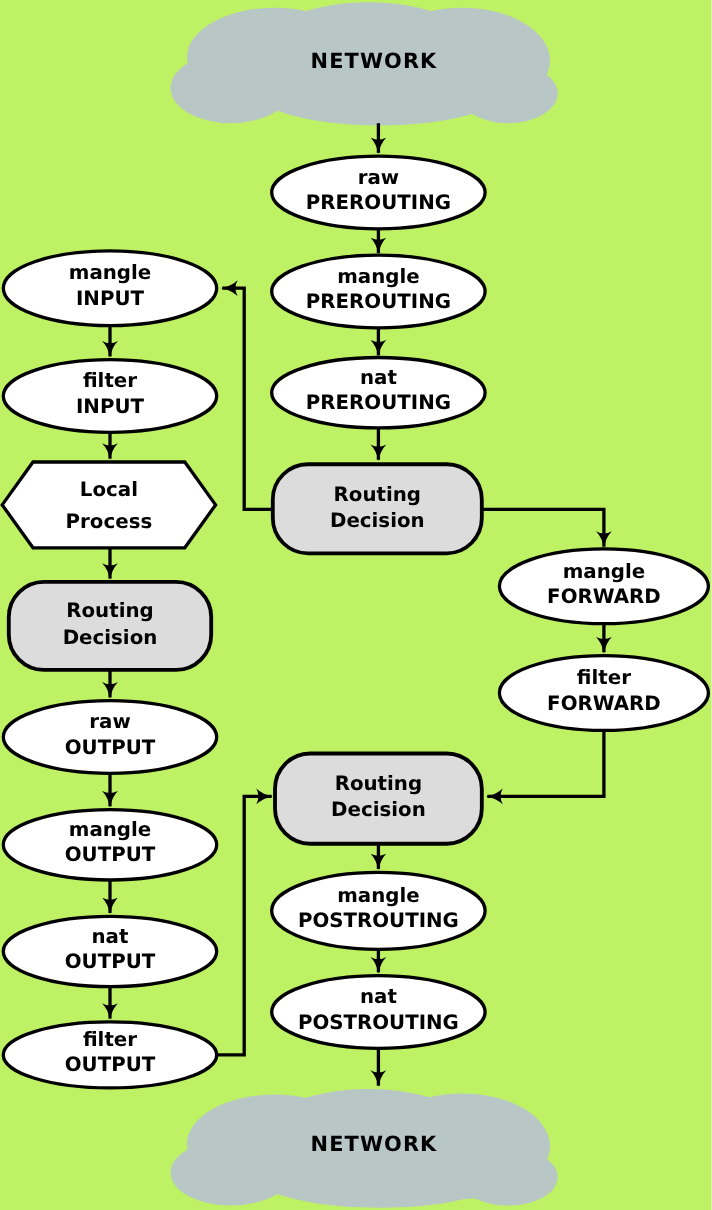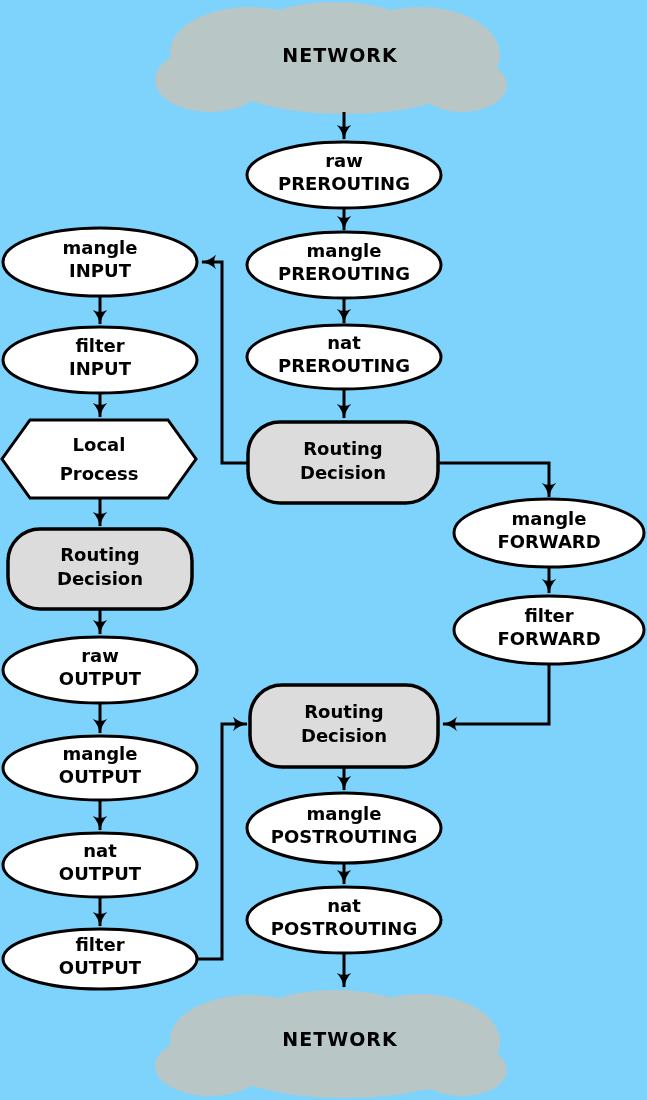--- a/index.html
+++ b/index.html
@@ -1,16 +1,16 @@
 <!DOCTYPE html>
 <html><head>
 <meta charset="utf-8">
 <style>
   html, body { margin: 0; padding: 0; background: #ffffff; }
-  .stage { width: 647px; height: 1100px; position: relative; background: #7dd3fc; }
+  .stage { width: 647px; height: 1100px; position: relative; background: #bef264; }
   svg { display: block; font-family: "DejaVu Sans", "Liberation Sans", sans-serif; }
   .node-shape { fill: #ffffff; stroke: #000000; stroke-width: 3; }
   .decision-shape { stroke: #000000; stroke-width: 3.5; }
   .hex-shape { fill: #ffffff; stroke: #000000; stroke-width: 3; stroke-linejoin: miter; }
   .edge { fill: none; stroke: #000000; stroke-width: 3; }
   .label { font-size: 18px; font-weight: bold; fill: #000000; text-anchor: middle; }
   .cloud-label { font-size: 19px; font-weight: bold; fill: #000000; text-anchor: middle; letter-spacing: 1px; }
 </style>
 </head>
 <body>

